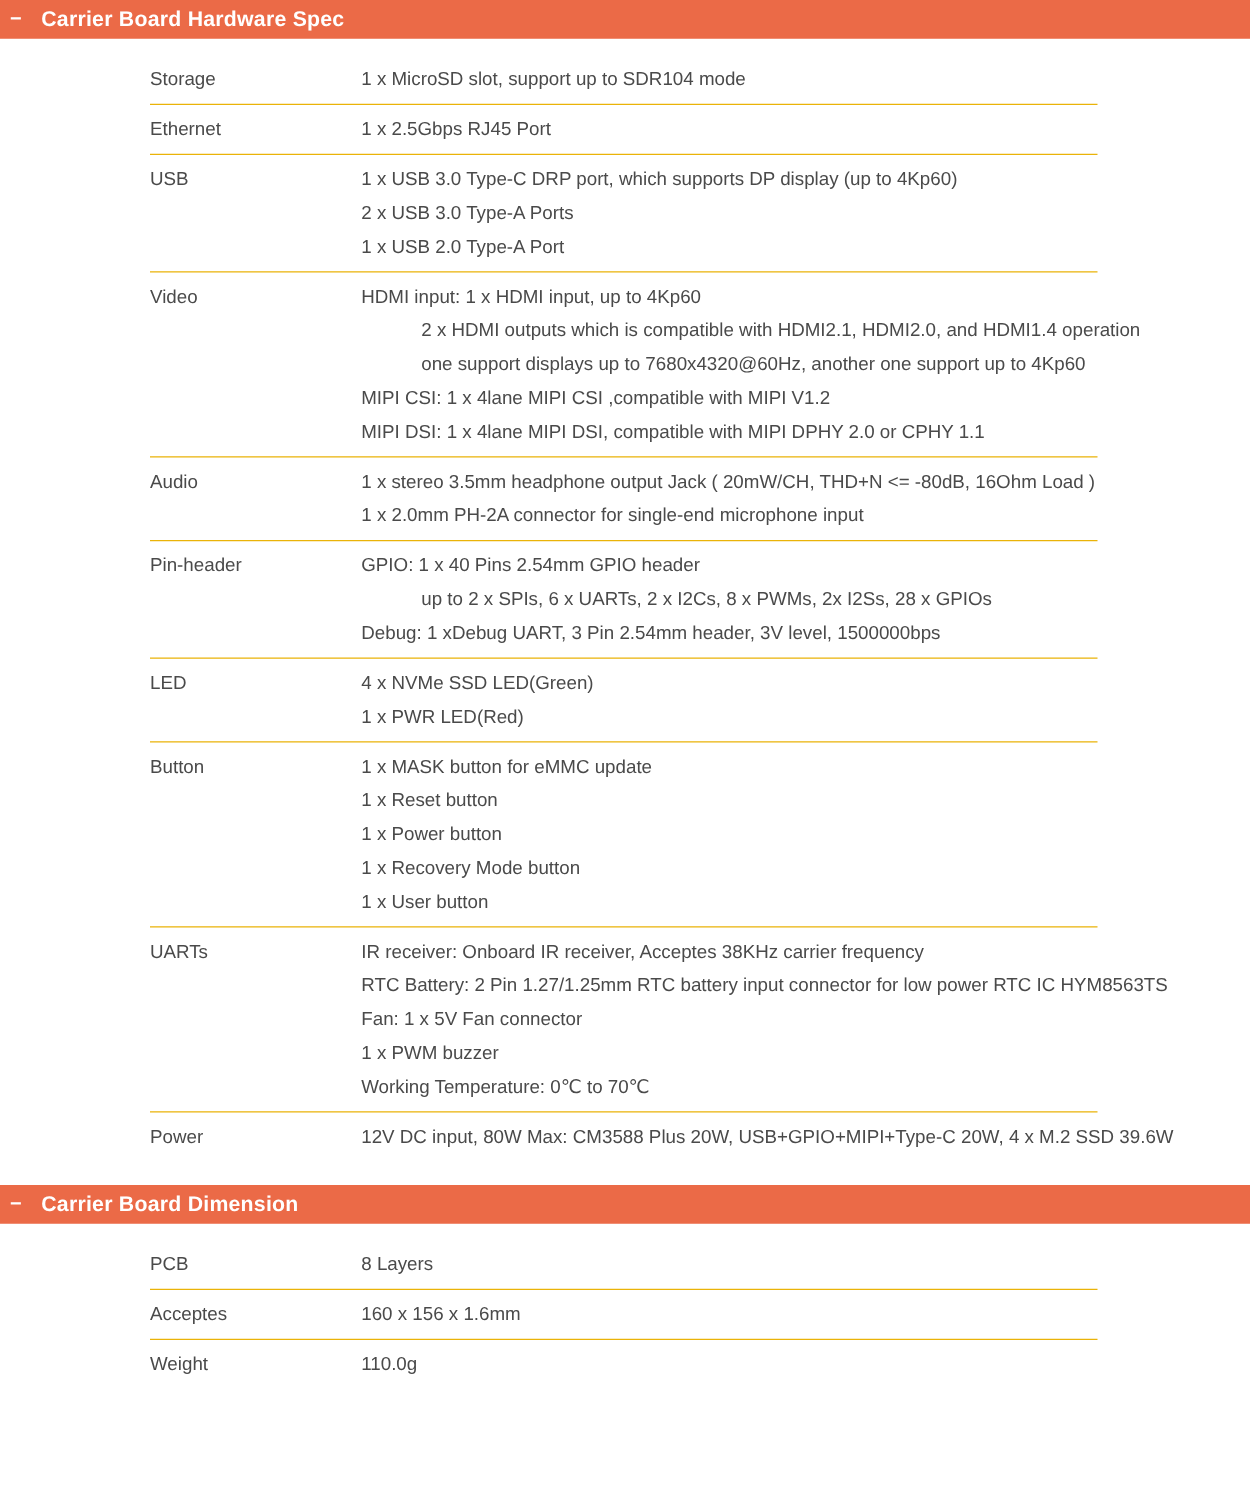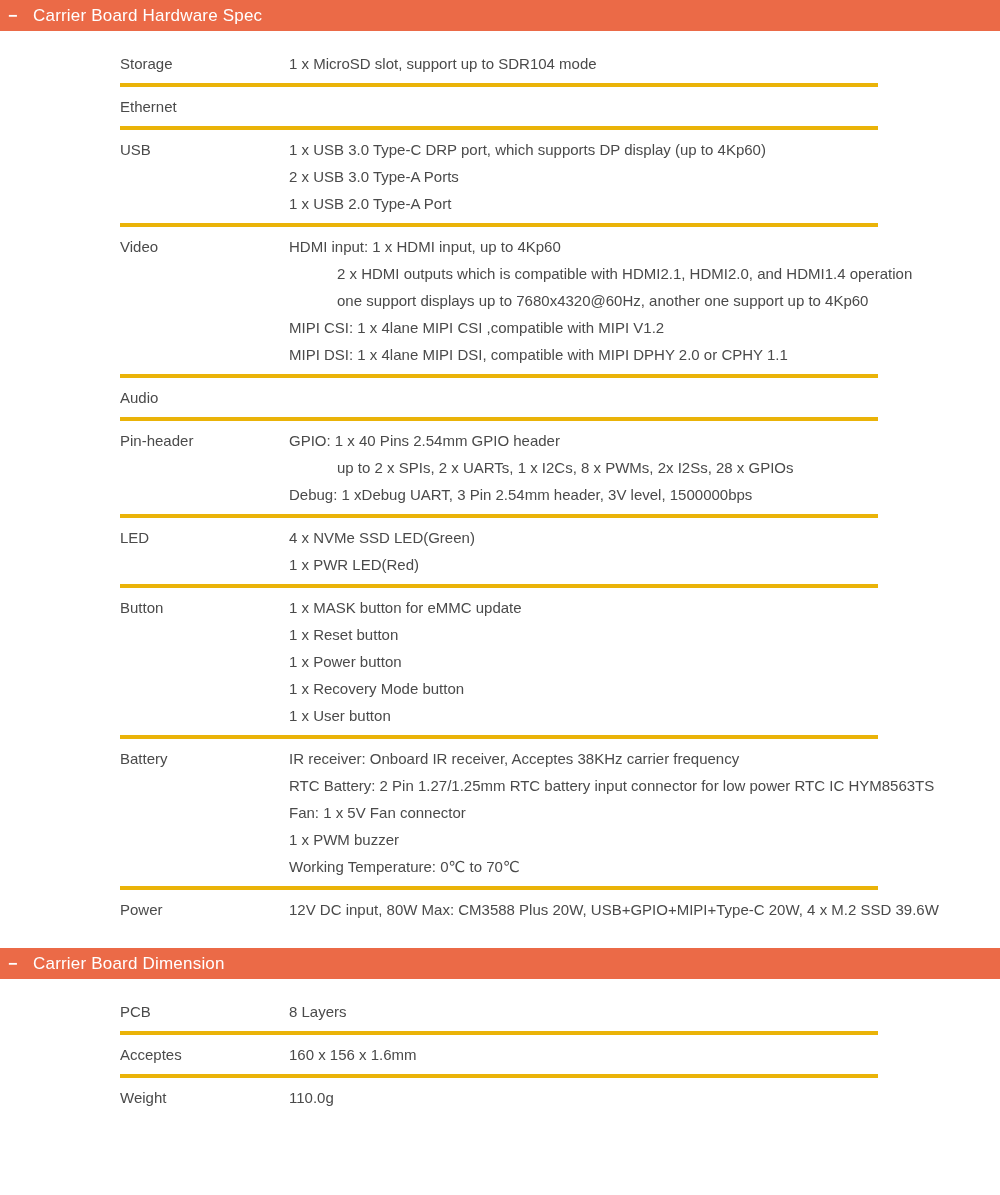--- a/index.html
+++ b/index.html
@@ -26,33 +26,33 @@
     font-weight: 700;
     font-size: 16px;
     width: 17px;
     text-align: left;
     margin-right: 8px;
     line-height: 1;
   }
   .section-title {
     color: #ffffff;
     font-size: 17px;
-    font-weight: 400;
+    font-weight: 700;
     margin: 0;
     letter-spacing: 0.2px;
     line-height: 1;
   }
   .spec-table {
     margin: 13px 0 0 120px;
     width: 758px;
   }
   .spec-row {
     display: flex;
     align-items: flex-start;
-    border-bottom: 4px solid #eab308;
+    border-bottom: 1px solid #eab308;
     padding: 6px 0;
   }
   .spec-row:last-child {
     border-bottom: none;
   }
   .spec-label {
     flex: none;
     width: 145px;
     font-size: 15px;
     line-height: 27px;
@@ -88,20 +88,23 @@
   </div>
   <div class="spec-table">
       <div class="spec-row">
         <div class="spec-label">Storage</div>
         <div class="spec-value">
           <div class="spec-line">1 x MicroSD slot, support up to SDR104 mode</div>
         </div>
       </div>
       <div class="spec-row">
         <div class="spec-label">Ethernet</div>
+        <div class="spec-value">
+          <div class="spec-line">1 x 2.5Gbps RJ45 Port</div>
+        </div>
       </div>
       <div class="spec-row">
         <div class="spec-label">USB</div>
         <div class="spec-value">
           <div class="spec-line">1 x USB 3.0 Type-C DRP port, which supports DP display (up to 4Kp60)</div>
           <div class="spec-line">2 x USB 3.0 Type-A Ports</div>
           <div class="spec-line">1 x USB 2.0 Type-A Port</div>
         </div>
       </div>
       <div class="spec-row">
@@ -109,26 +112,30 @@
         <div class="spec-value">
           <div class="spec-line">HDMI input: 1 x HDMI input, up to 4Kp60</div>
           <div class="spec-line indent">2 x HDMI outputs which is compatible with HDMI2.1, HDMI2.0, and HDMI1.4 operation</div>
           <div class="spec-line indent">one support displays up to 7680x4320@60Hz, another one support up to 4Kp60</div>
           <div class="spec-line">MIPI CSI: 1 x 4lane MIPI CSI ,compatible with MIPI V1.2</div>
           <div class="spec-line">MIPI DSI: 1 x 4lane MIPI DSI, compatible with MIPI DPHY 2.0 or CPHY 1.1</div>
         </div>
       </div>
       <div class="spec-row">
         <div class="spec-label">Audio</div>
+        <div class="spec-value">
+          <div class="spec-line">1 x stereo 3.5mm headphone output Jack ( 20mW/CH, THD+N &lt;= -80dB, 16Ohm Load )</div>
+          <div class="spec-line">1 x 2.0mm PH-2A connector for single-end microphone input</div>
+        </div>
       </div>
       <div class="spec-row">
         <div class="spec-label">Pin-header</div>
         <div class="spec-value">
           <div class="spec-line">GPIO: 1 x 40 Pins 2.54mm GPIO header</div>
-          <div class="spec-line indent">up to 2 x SPIs, 2 x UARTs, 1 x I2Cs, 8 x PWMs, 2x I2Ss, 28 x GPIOs</div>
+          <div class="spec-line indent">up to 2 x SPIs, 6 x UARTs, 2 x I2Cs, 8 x PWMs, 2x I2Ss, 28 x GPIOs</div>
           <div class="spec-line">Debug: 1 xDebug UART, 3 Pin 2.54mm header, 3V level, 1500000bps</div>
         </div>
       </div>
       <div class="spec-row">
         <div class="spec-label">LED</div>
         <div class="spec-value">
           <div class="spec-line">4 x NVMe SSD LED(Green)</div>
           <div class="spec-line">1 x PWR LED(Red)</div>
         </div>
       </div>
@@ -136,21 +143,21 @@
         <div class="spec-label">Button</div>
         <div class="spec-value">
           <div class="spec-line">1 x MASK button for eMMC update</div>
           <div class="spec-line">1 x Reset button</div>
           <div class="spec-line">1 x Power button</div>
           <div class="spec-line">1 x Recovery Mode button</div>
           <div class="spec-line">1 x User button</div>
         </div>
       </div>
       <div class="spec-row">
-        <div class="spec-label">Battery</div>
+        <div class="spec-label">UARTs</div>
         <div class="spec-value">
           <div class="spec-line">IR receiver: Onboard IR receiver, Acceptes 38KHz carrier frequency</div>
           <div class="spec-line">RTC Battery: 2 Pin 1.27/1.25mm RTC battery input connector for low power RTC IC HYM8563TS</div>
           <div class="spec-line">Fan: 1 x 5V Fan connector</div>
           <div class="spec-line">1 x PWM buzzer</div>
           <div class="spec-line">Working Temperature: 0℃ to 70℃</div>
         </div>
       </div>
       <div class="spec-row">
         <div class="spec-label">Power</div>

